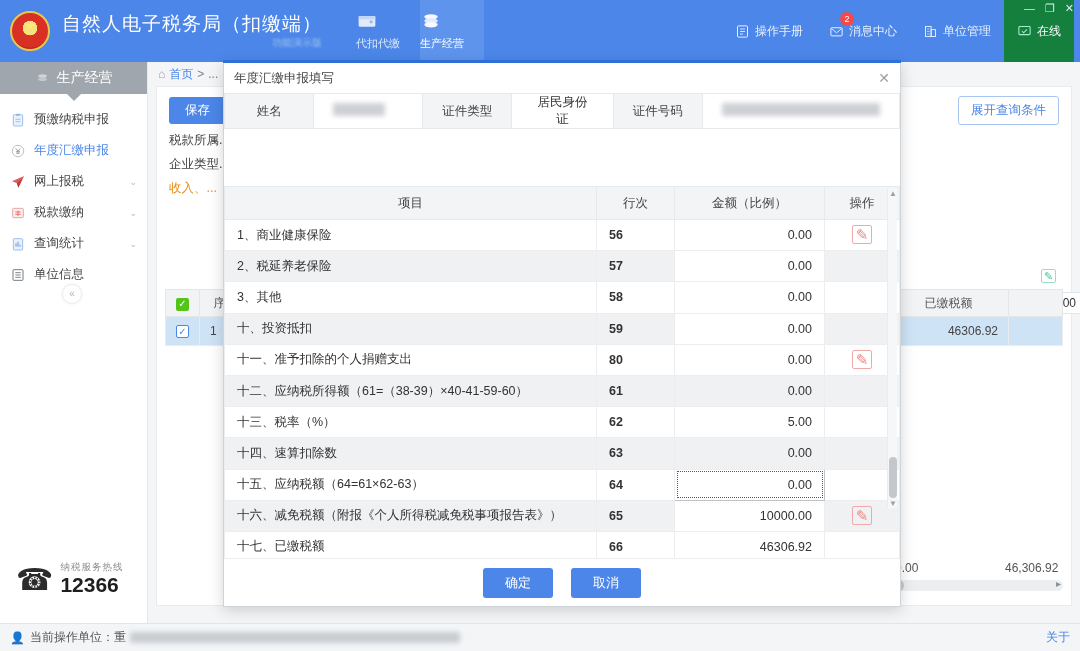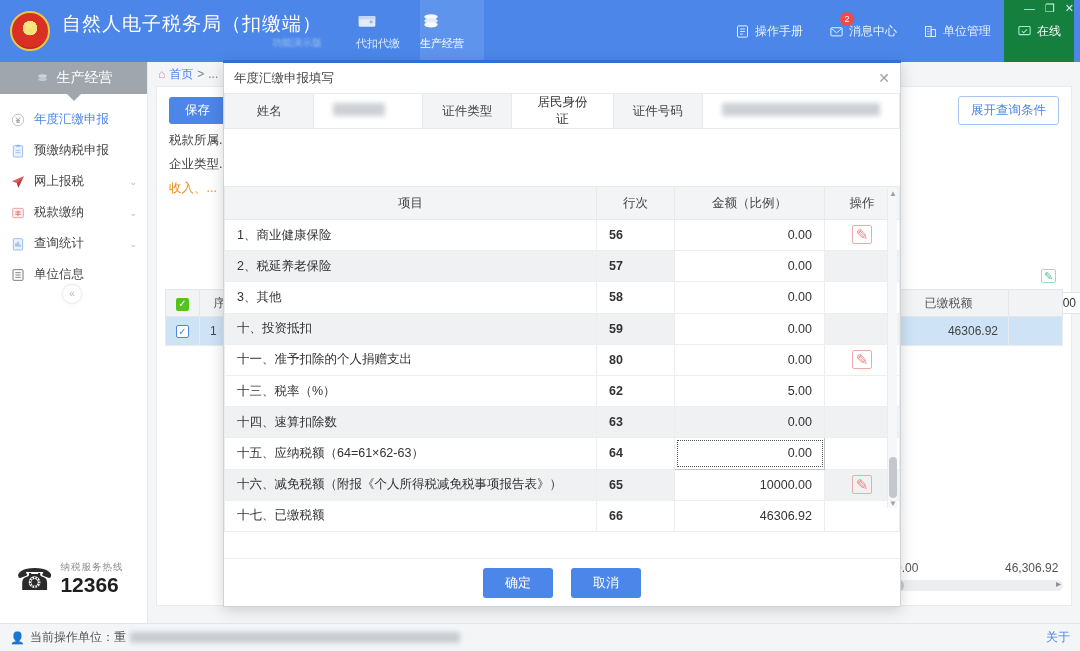--- a/index.html
+++ b/index.html
@@ -246,36 +246,36 @@
   <div class="sidebar">
     <div class="side-head">
       <svg width="15" height="15" viewBox="0 0 24 24">
         <ellipse cx="12" cy="8" rx="7" ry="2.8" fill="#cfd4d9"></ellipse>
         <ellipse cx="12" cy="13" rx="7" ry="2.8" fill="#c2c8ce"></ellipse>
       </svg>
       <span>生产经营</span>
     </div>
     <div class="side-list">
 
-      <div class="side-item active">
-        <svg class="side-ico" viewBox="0 0 24 24">
-          <circle cx="12" cy="12" r="8.6" fill="none" stroke="#b4b9be" stroke-width="1.3"></circle>
-          <path d="M8.6 8l3.4 4.2L15.4 8M9 12.6h6M9 15.2h6M12 12.6v4" stroke="#8d9399" stroke-width="1.2" fill="none"></path>
-        </svg>
-        <span class="side-label">年度汇缴申报</span>
-        <span class="chev"></span>
-      </div>
-
       <div class="side-item">
         <svg class="side-ico" viewBox="0 0 24 24">
           <rect x="5" y="4" width="14" height="17" rx="1.6" fill="#e8f1fc" stroke="#8fb7e8" stroke-width="1.3"></rect>
           <rect x="9" y="2.5" width="6" height="3.2" rx="1" fill="#8fb7e8"></rect>
           <path d="M8.5 11h7M8.5 14.5h7" stroke="#8fb7e8" stroke-width="1.2"></path>
         </svg>
         <span class="side-label">预缴纳税申报</span>
+        <span class="chev"></span>
+      </div>
+
+      <div class="side-item active">
+        <svg class="side-ico" viewBox="0 0 24 24">
+          <circle cx="12" cy="12" r="8.6" fill="none" stroke="#b4b9be" stroke-width="1.3"></circle>
+          <path d="M8.6 8l3.4 4.2L15.4 8M9 12.6h6M9 15.2h6M12 12.6v4" stroke="#8d9399" stroke-width="1.2" fill="none"></path>
+        </svg>
+        <span class="side-label">年度汇缴申报</span>
         <span class="chev"></span>
       </div>
 
       <div class="side-item">
         <svg class="side-ico" viewBox="0 0 24 24">
           <path d="M21 3L3 11l7 2.5L21 3z" fill="#e05a5a"></path>
           <path d="M10 13.5L12.5 21 21 3z" fill="#b93a3a"></path>
         </svg>
         <span class="side-label">网上报税</span>
         <span class="chev">⌄</span>
@@ -444,20 +444,26 @@
                 <td class="num">59</td>
                 <td class="amt input">0.00</td>
                 <td style="text-align: center;"></td>
               </tr>
               <tr>
                 <td>十一、准予扣除的个人捐赠支出</td>
                 <td class="num">80</td>
                 <td class="amt input">0.00</td>
                 <td style="text-align: center;"><span class="op-ico" style="border: 1px solid rgb(238, 170, 170); border-radius: 2px; padding: 0px 3px;">✎</span></td>
               </tr>
+              <tr class="shade">
+                <td>十二、应纳税所得额（61=（38-39）×40-41-59-60）</td>
+                <td class="num">61</td>
+                <td class="amt">0.00</td>
+                <td style="text-align: center;"></td>
+              </tr>
               <tr>
                 <td>十三、税率（%）</td>
                 <td class="num">62</td>
                 <td class="amt">5.00</td>
                 <td style="text-align: center;"></td>
               </tr>
               <tr class="shade">
                 <td>十四、速算扣除数</td>
                 <td class="num">63</td>
                 <td class="amt">0.00</td>

